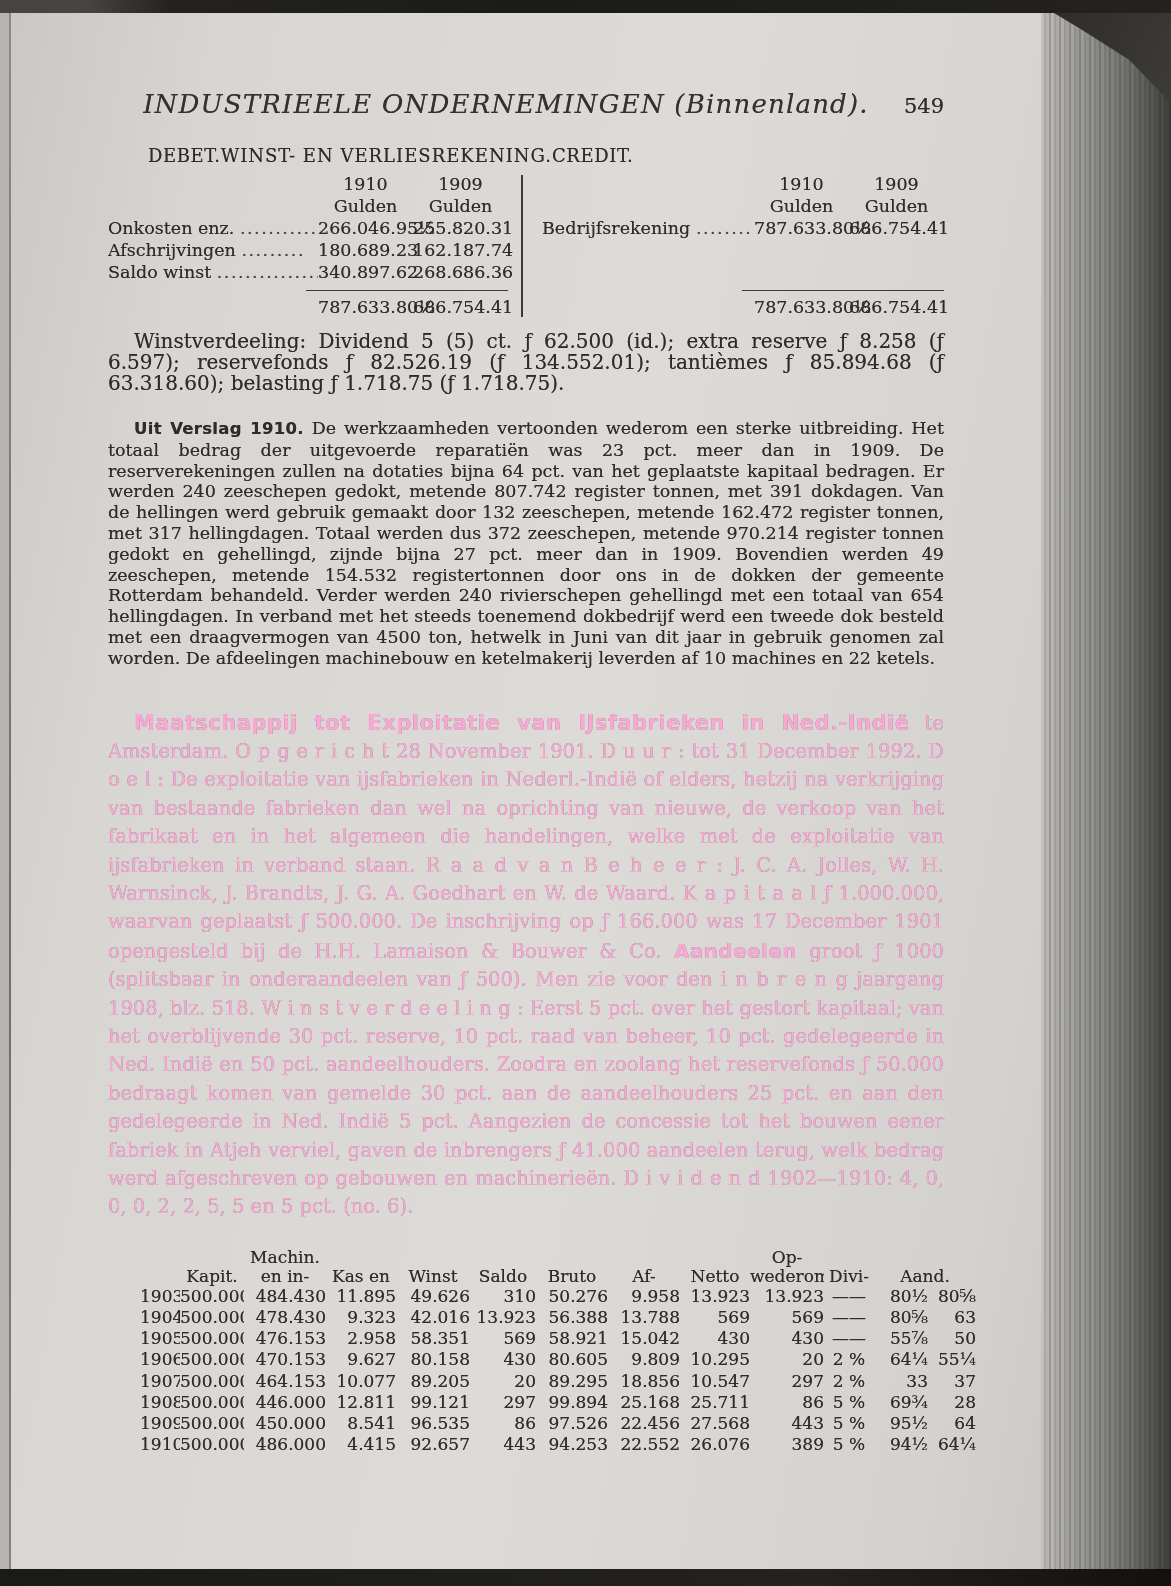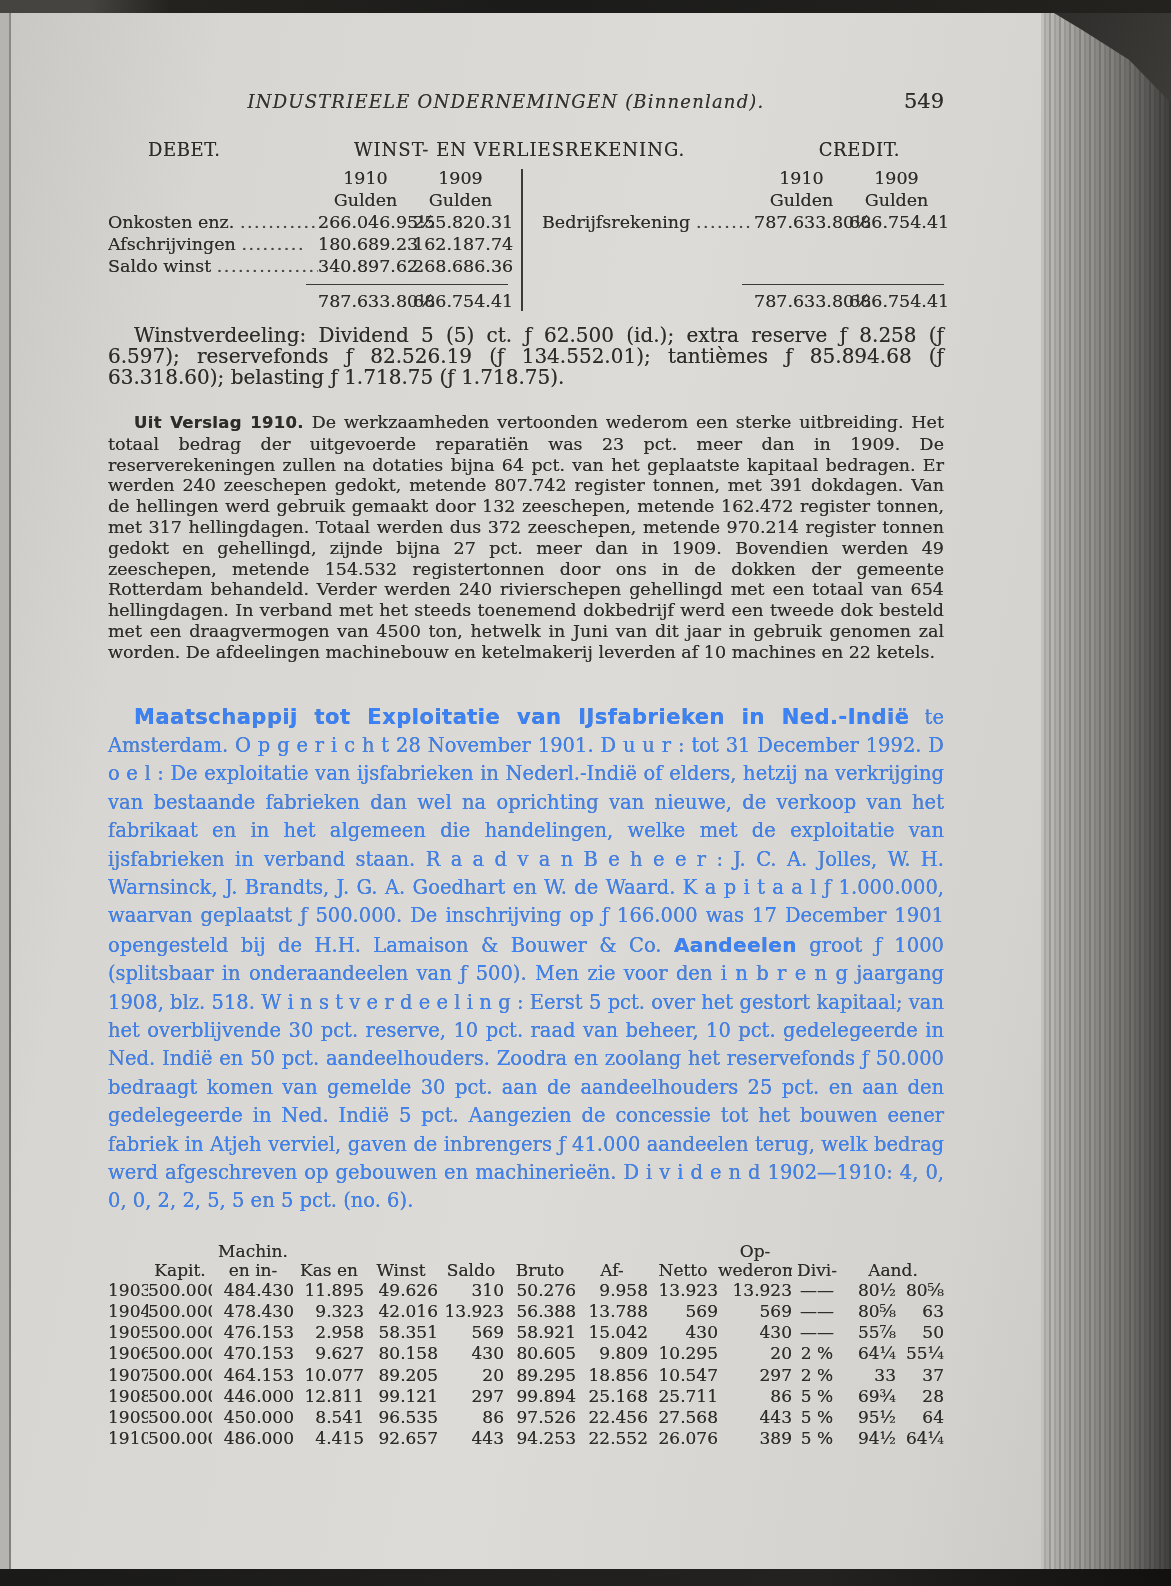--- a/index.html
+++ b/index.html
@@ -30,50 +30,50 @@
     position:absolute; top:13px; right:0; width:150px; height:90px;
     background:linear-gradient(115deg,#2b2a28,#3c3b38);
     clip-path:polygon(22% 0, 100% 0, 100% 100%, 72% 52%, 40% 18%);
   }
   .content {
     position:absolute; left:108px; top:13px; width:836px; color:#2e2c29;
     text-shadow:0 0 0.6px rgba(46,44,41,0.65);
   }
   
   .page-head { display:flex; align-items:baseline; padding-top:76px; }
-  .page-title { flex:1; text-align:center; font-style:italic; font-size:18px;
+  .page-title { flex:1; text-align:center; font-style:italic; font-size:26px;
     letter-spacing:1.2px; color:#343230; }
   .page-num { font-size:21px; }
   
   .pl { position:relative; margin-top:26px; font-size:17.5px; }
-  .pl-head { display:flex; justify-content:space-between; padding:0 44px 0 40px;
+  .pl-head { display:flex; padding:0 44px 0 40px;
     font-size:18px; letter-spacing:0.6px; }
   .pl-title { letter-spacing:1px; }
   .pl-body { position:relative; display:flex; margin-top:7px; }
   .pl-col { width:400px; }
   .pl-col.right { width:402px; margin-left:34px; }
   .pl-divider { position:absolute; left:413px; top:2px; height:142px; width:1.5px; background:#3b3a37; }
   .pl-row { display:flex; line-height:22px; white-space:nowrap; }
   .lbl { flex:1; overflow:hidden; }
   .dots { color:#4a4845; letter-spacing:1.5px; }
   .amt { width:95px; text-align:right; flex:none; }
   .years-row .amt, .gulden-row .amt { text-align:center; }
   .rule { height:0; border-top:1.6px solid #3b3a37; width:202px; margin:7px 0 5px auto; }
   .pl-col.right .rule { margin-top:51px; }
   
   .winst { margin-top:13px; font-size:20px; line-height:21px; text-align:justify; text-indent:26px; }
   .verslag { margin-top:24px; font-size:17.5px; line-height:20.8px; text-align:justify; text-indent:26px; }
   .lead-bold { font-weight:bold; font-family:"DejaVu Sans", sans-serif; font-size:16.5px; letter-spacing:0.3px; }
   .company { margin-top:40px; font-size:19.5px; line-height:28.4px; text-align:justify;
-    text-indent:26px; color:#3b82f6; }
+    text-indent:26px; color:#f9a8d4; }
   .company-name { font-weight:bold; font-family:"DejaVu Sans", sans-serif; font-size:21px; letter-spacing:0.5px; }
   .inline-bold { font-weight:bold; font-family:"DejaVu Sans", sans-serif; font-size:20px; letter-spacing:0.4px; }
   
   .hist { margin-top:26px; }
-  .hist table { border-collapse:collapse; table-layout:fixed; width:836px; font-size:17px; }
+  .hist table { border-collapse:collapse; table-layout:fixed; width:836px; font-size:17px;margin-left:32px; }
   .hist td, .hist th { padding:0; line-height:21.2px; font-weight:normal; text-align:right;
     overflow:hidden; white-space:nowrap; }
   .hist th { text-align:center; line-height:19px; }
   .hist td.year { text-align:left; }
   .hist td.divi { text-align:center; }
   .hist-footer { text-align:center; font-size:19px; margin-top:7px; letter-spacing:0.6px; }
 </style>
 </head>
 <body>
 

